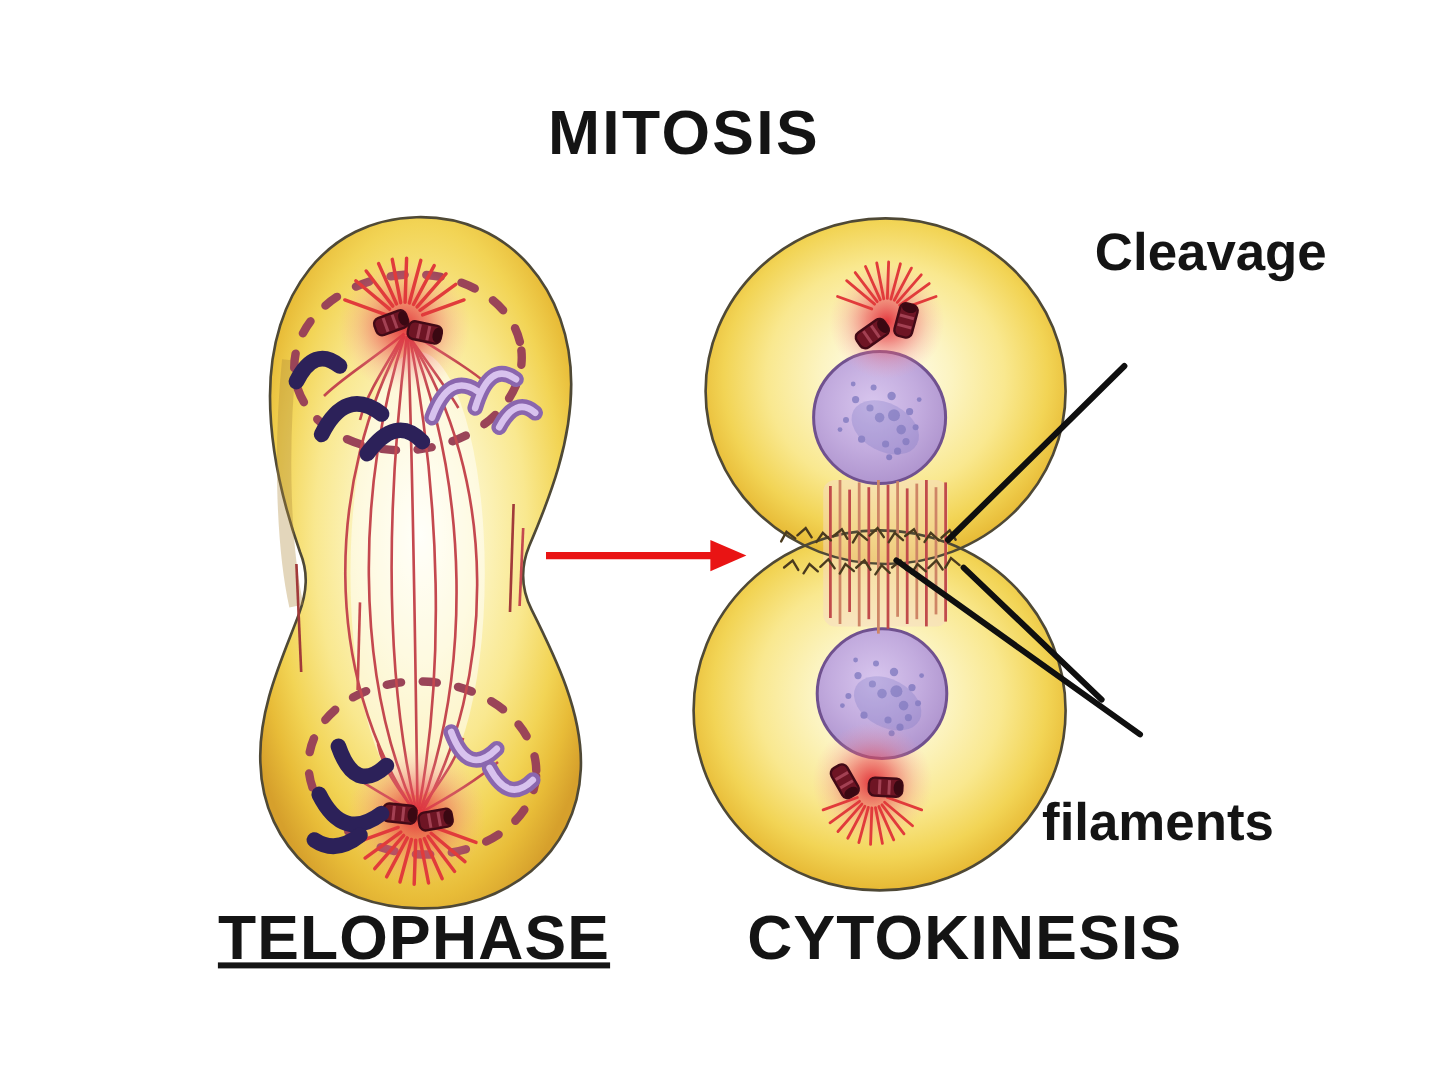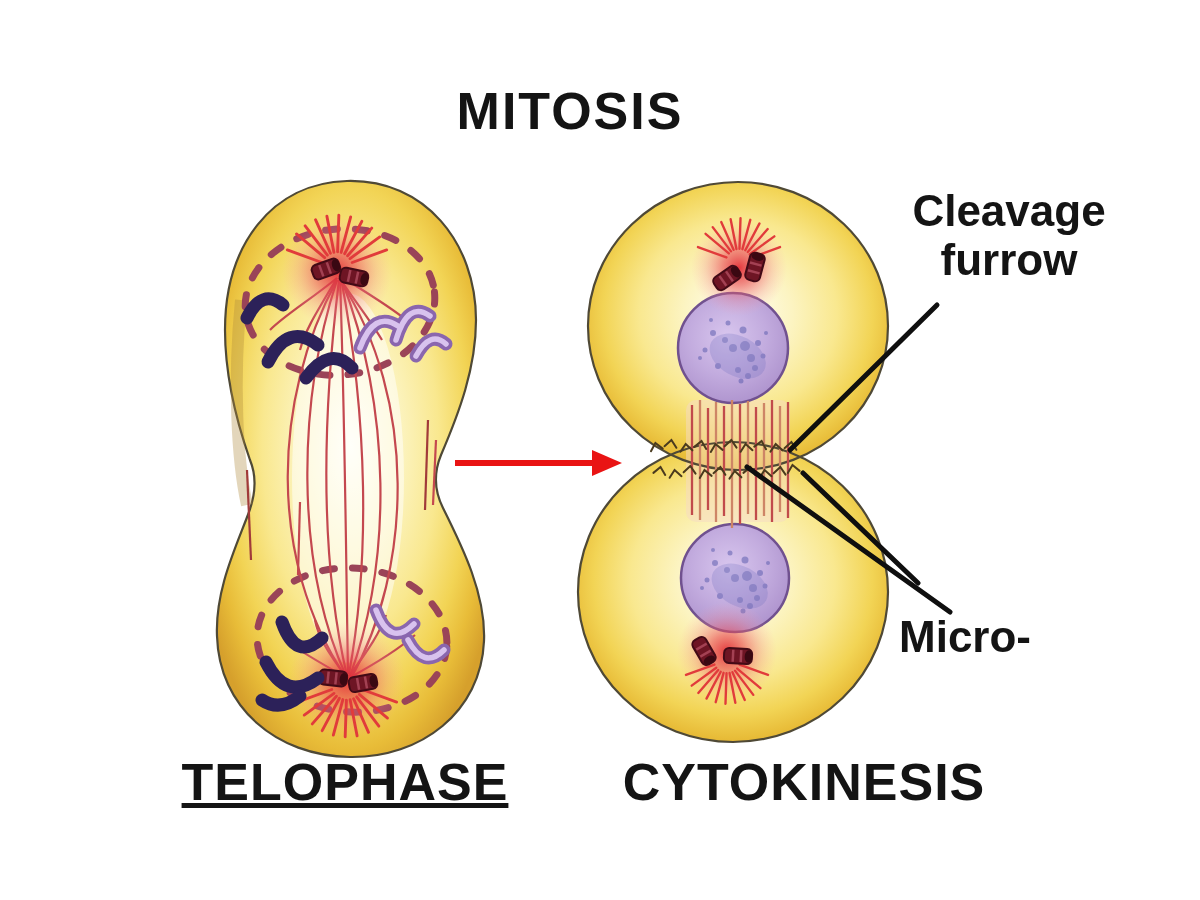--- a/index.html
+++ b/index.html
@@ -243,25 +243,25 @@
     <line x1="803" y1="473" x2="918" y2="583"></line>
   </g>
 </svg>
 
 <div class="lbl lbl-title">
   <span>MITOSIS</span>
 </div>
 
 <div class="lbl lbl-anno lbl-cleavage">
   <span>Cleavage</span><br>
-  <span>furrow</span>
 </div>
 
 <div class="lbl lbl-anno lbl-micro">
-  <span>Micro-</span><br>
+  <br>
+  <span>filaments</span>
 </div>
 
 <div class="lbl lbl-stage lbl-telophase">
   <span>TELOPHASE</span>
 </div>
 
 <div class="lbl lbl-stage lbl-cytokinesis">
   <span>CYTOKINESIS</span>
 </div>
 

